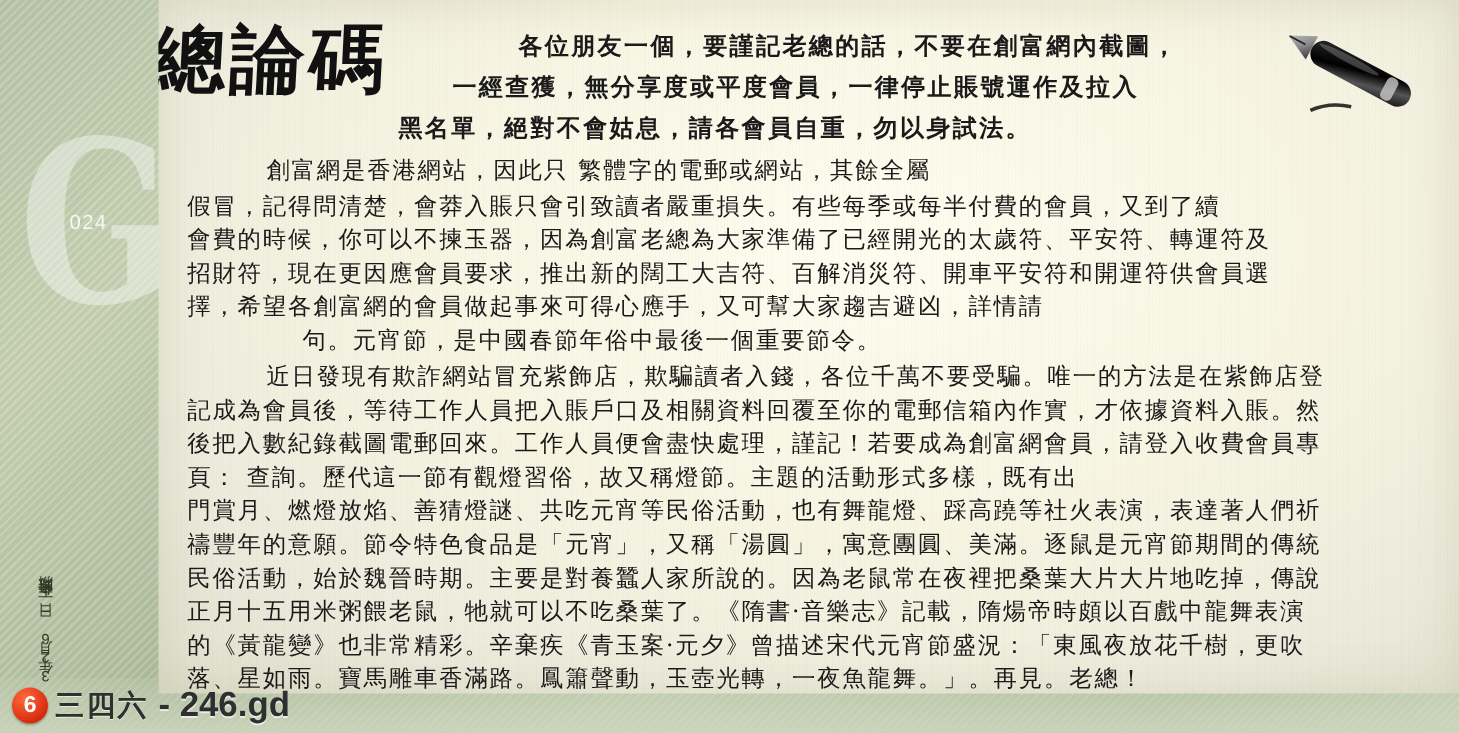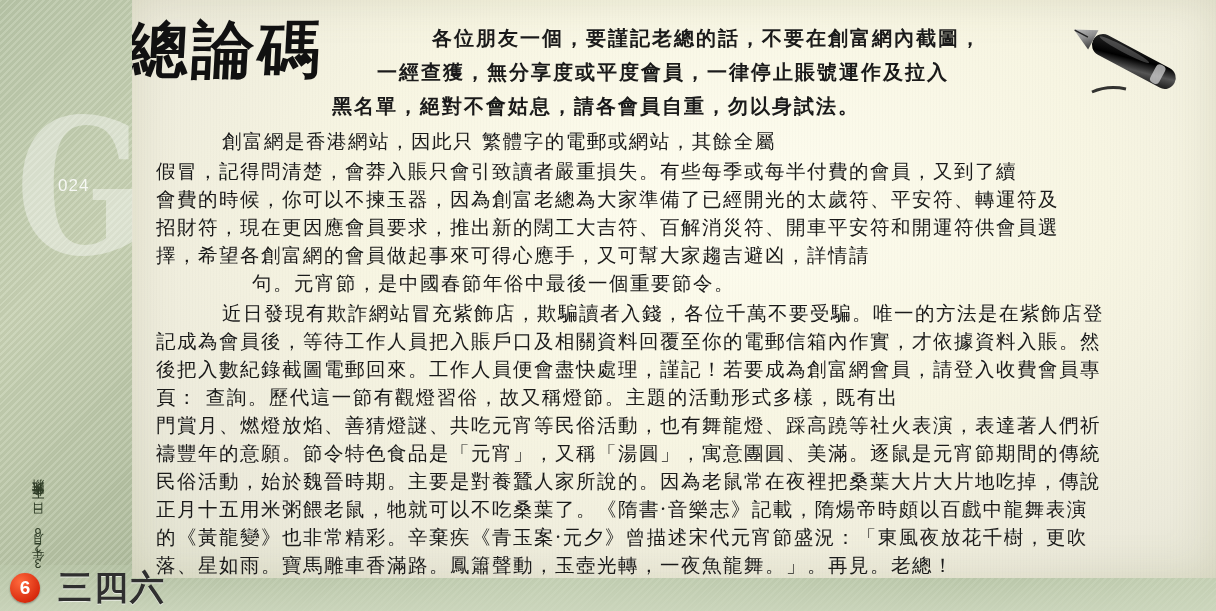--- a/index.html
+++ b/index.html
@@ -167,24 +167,24 @@
     color: #fff;
     font-weight: bold;
     font-size: 19px;
     display: flex;
     align-items: center;
     justify-content: center;
     font-family: "Liberation Sans", sans-serif;
     box-shadow: 0 1px 2px rgba(0,0,0,0.35);
   }
   .wm-text {
-    margin-left: 18px;
-    font-family: "DejaVu Serif", serif;
-    font-weight: bold;
-    font-size: 34px;
+    margin-left: 6px;
+    font-family: "DejaVu Serif", serif;
+    font-weight: bold;
+    font-size: 24px;
     color: #2f2f2f;
     letter-spacing: 2px;
     text-shadow: 0 1px 0 rgba(255,255,255,0.6);
   }
   .wm-dom {
     margin-left: 8px;
     font-family: "Liberation Sans", sans-serif;
     font-weight: bold;
     font-size: 29px;
     color: #2f2f2f;
@@ -257,15 +257,16 @@
       <div class="ln" style="left:24px;  top:500px;">正月十五用米粥餵老鼠，牠就可以不吃桑葉了。《隋書·音樂志》記載，隋煬帝時頗以百戲中龍舞表演</div>
       <div class="ln" style="left:24px;  top:528px;">的《黃龍變》也非常精彩。辛棄疾《青玉案·元夕》曾描述宋代元宵節盛況：「東風夜放花千樹，更吹</div>
       <div class="ln" style="left:24px;  top:556px;">落、星如雨。寶馬雕車香滿路。鳳簫聲動，玉壺光轉，一夜魚龍舞。」。再見。老總！</div>
     </div>
   </div>
 
   <div class="wm-bg"></div>
   <div class="watermark">
     <div class="wm-ball">6</div>
     <div class="wm-text">三四六</div>
+    <div class="wm-dom">- 246.gd</div>
   </div>
 
 </div>
 
 </body></html>

